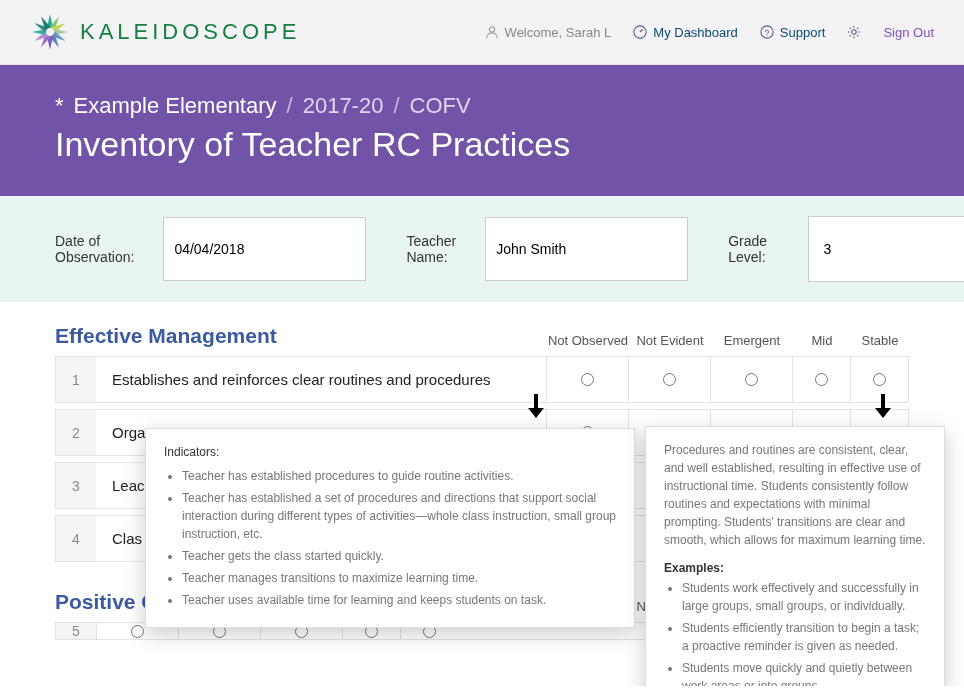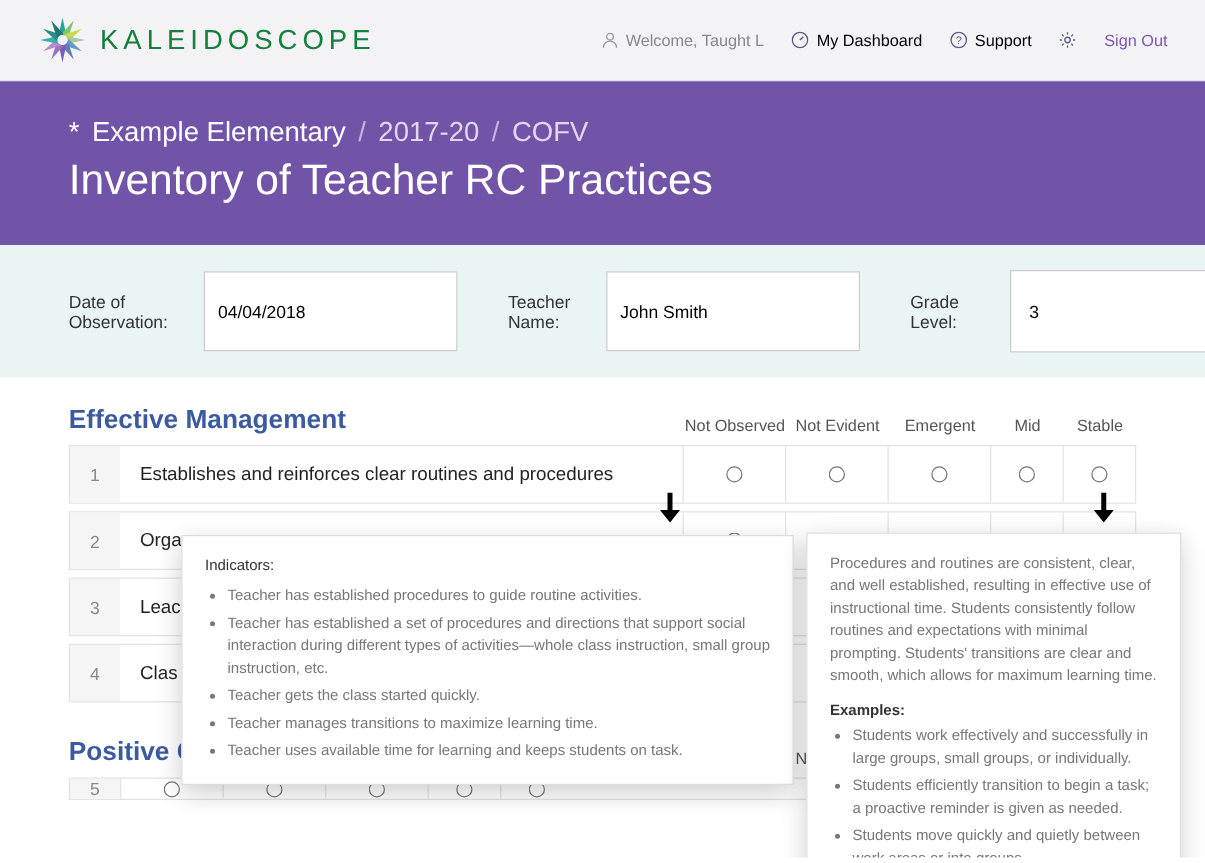--- a/index.html
+++ b/index.html
@@ -4,21 +4,21 @@
 <style>
 * { box-sizing: border-box; margin: 0; padding: 0; }
 body { font-family: "Helvetica Neue", Arial, sans-serif; background: #fff; color: #333; }
 .app { width: 964px; position: relative; }
 
 
 .topnav { display: flex; align-items: center; justify-content: space-between; padding: 12px 30px; background: #f3f3f5; border-bottom: 1px solid #e5e5e5; }
 .brand { display: flex; align-items: center; gap: 10px; }
 .brand-text { font-size: 22px; letter-spacing: 4px; color: #15803d; font-weight: 300; }
 .topnav-right { display: flex; align-items: center; gap: 22px; font-size: 13px; color: #6a6a8a; }
-.topnav-item { display: flex; align-items: center; gap: 6px; color: #000000; cursor: pointer; }
+.topnav-item { display: flex; align-items: center; gap: 6px; color: #0c4a6e; cursor: pointer; }
 .topnav-item.welcome { color: #888; cursor: default; }
 .topnav-item.signout { color: #7a55b8; }
 .icon { display: inline-block; width: 14px; height: 14px; }
 
 
 .hero { background: #7154a8; color: #fff; padding: 28px 55px 32px; }
 .breadcrumb { font-size: 22px; color: #e0d6f0; display: flex; gap: 10px; align-items: center; }
 .breadcrumb .sep { color: #c4b6e0; }
 .breadcrumb .main { color: #fff; font-weight: 400; }
 .hero-title { font-size: 34px; font-weight: 400; margin-top: 6px; }
@@ -104,21 +104,21 @@
       </g>
     </svg>
     <span class="brand-text">KALEIDOSCOPE</span>
   </div>
   <div class="topnav-right">
     <div class="topnav-item welcome">
       <svg class="icon" viewBox="0 0 16 16">
             <circle cx="8" cy="5" r="3" fill="none" stroke="#999" stroke-width="1.2"></circle>
             <path d="M2,15 C2,11 5,9 8,9 C11,9 14,11 14,15" fill="none" stroke="#999" stroke-width="1.2"></path>
           </svg>
-      <span>Welcome, Taught L</span>
+      <span>Welcome, Sarah L</span>
     </div>
     <div class="topnav-item">
       <svg class="icon" viewBox="0 0 16 16">
             <circle cx="8" cy="8" r="7" fill="none" stroke="#5a5a8a" stroke-width="1.2"></circle>
             <path d="M8,8 L11,5" stroke="#5a5a8a" stroke-width="1.4"></path>
           </svg>
       <span>My Dashboard</span>
     </div>
     <div class="topnav-item">
       <svg class="icon" viewBox="0 0 16 16">

